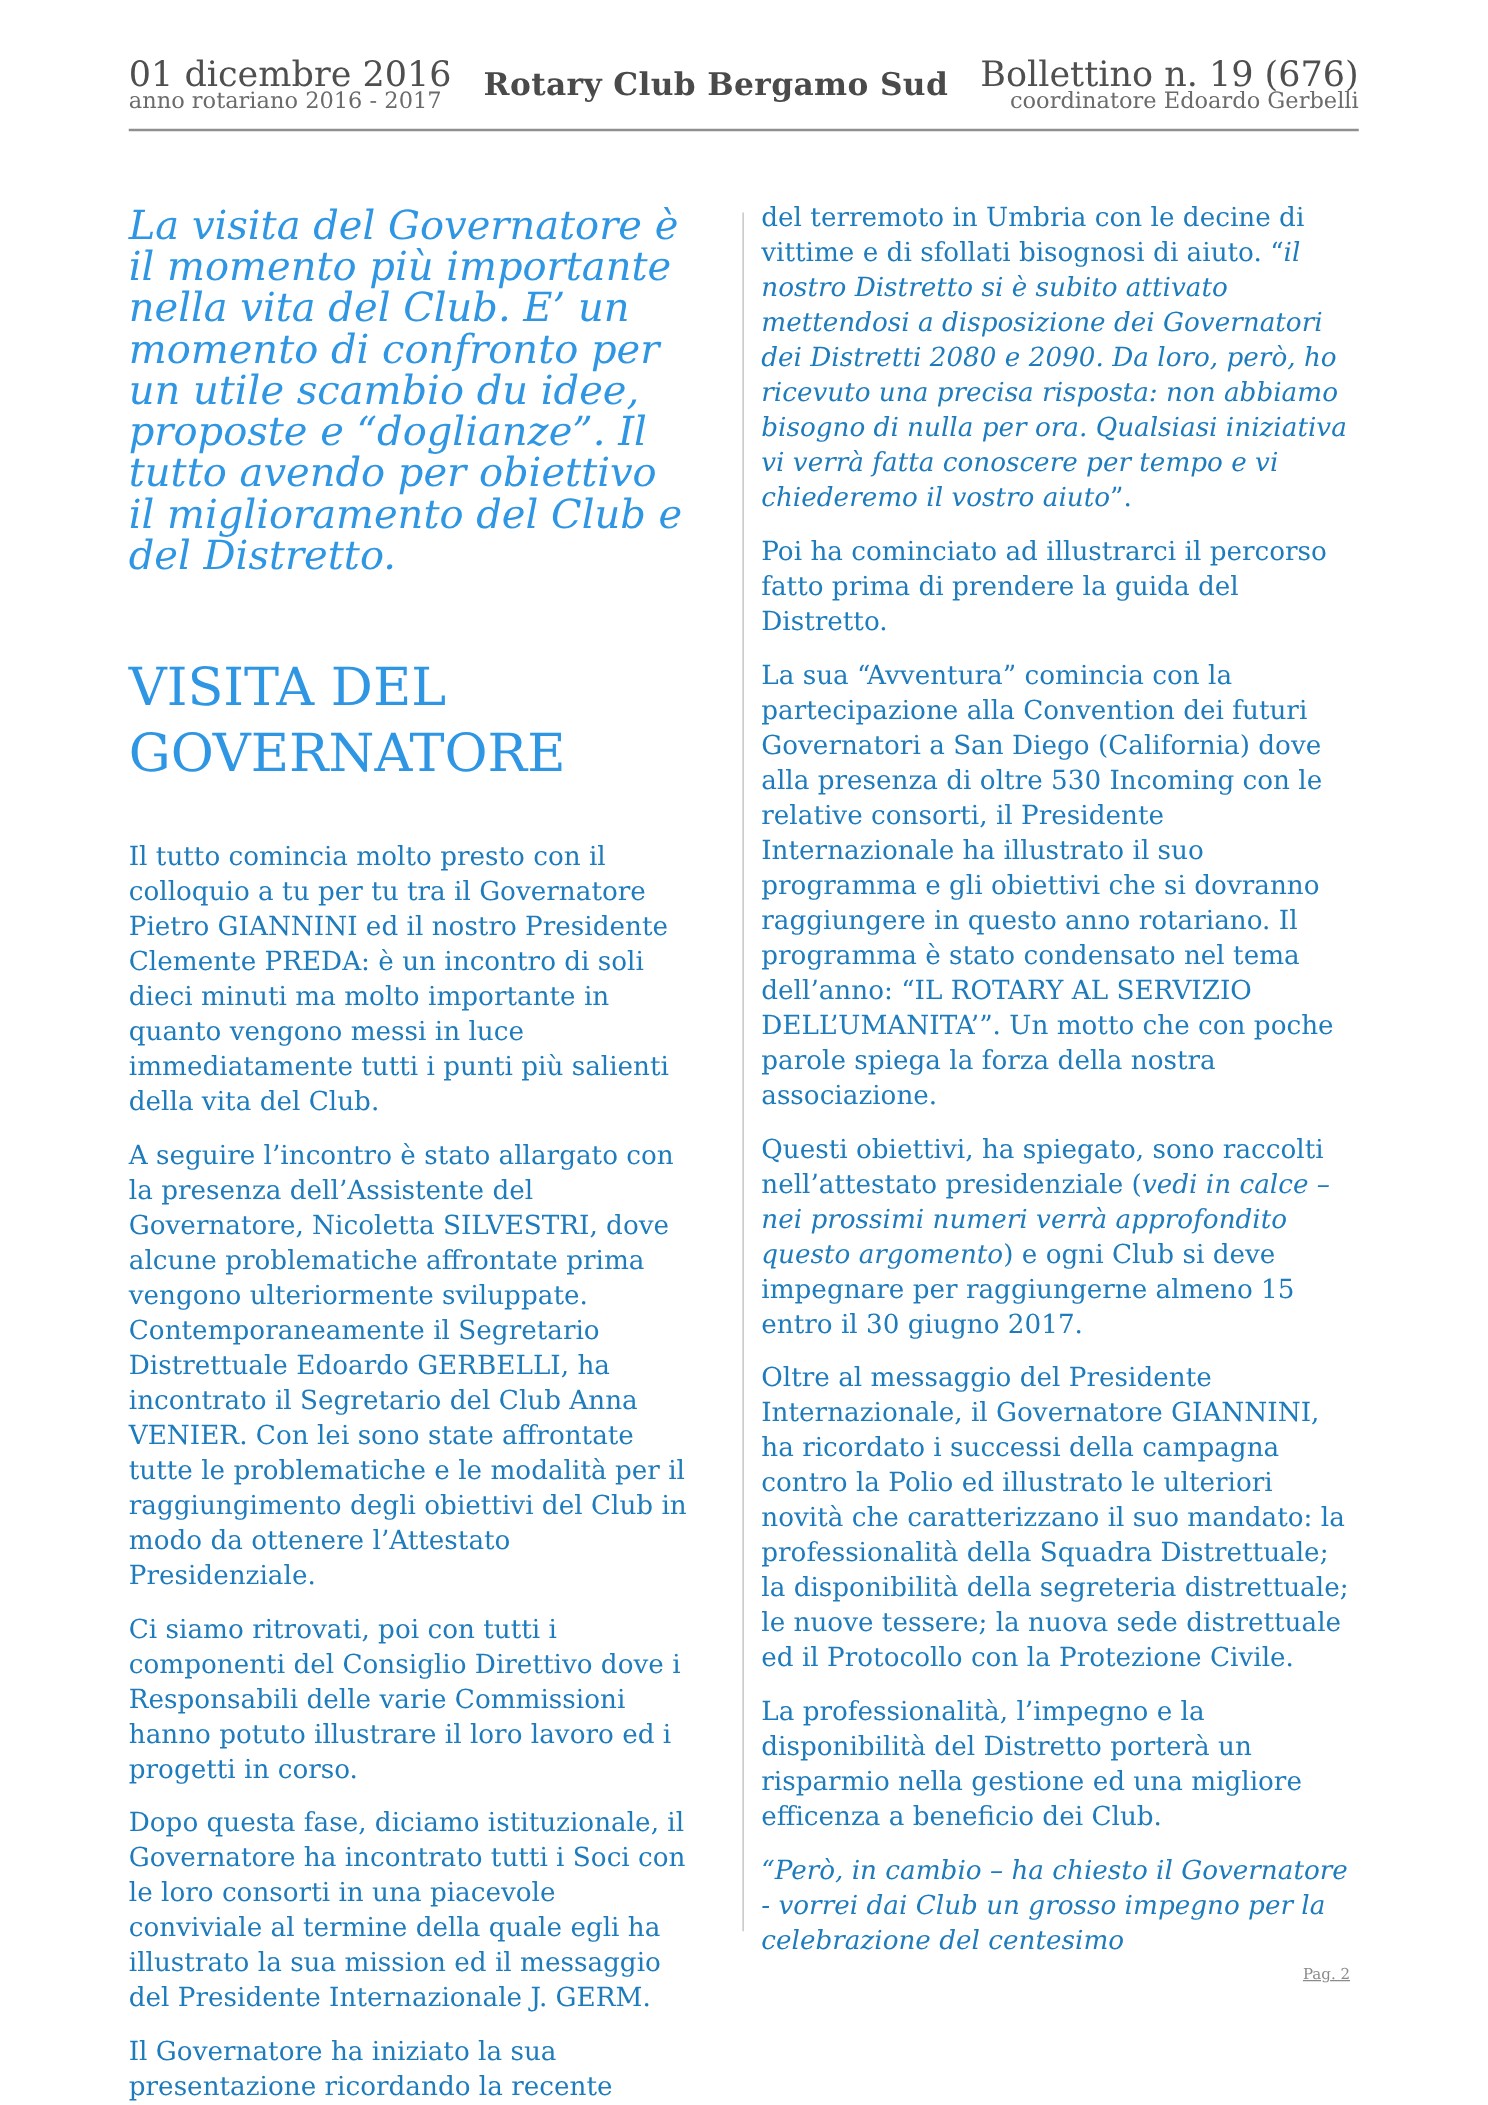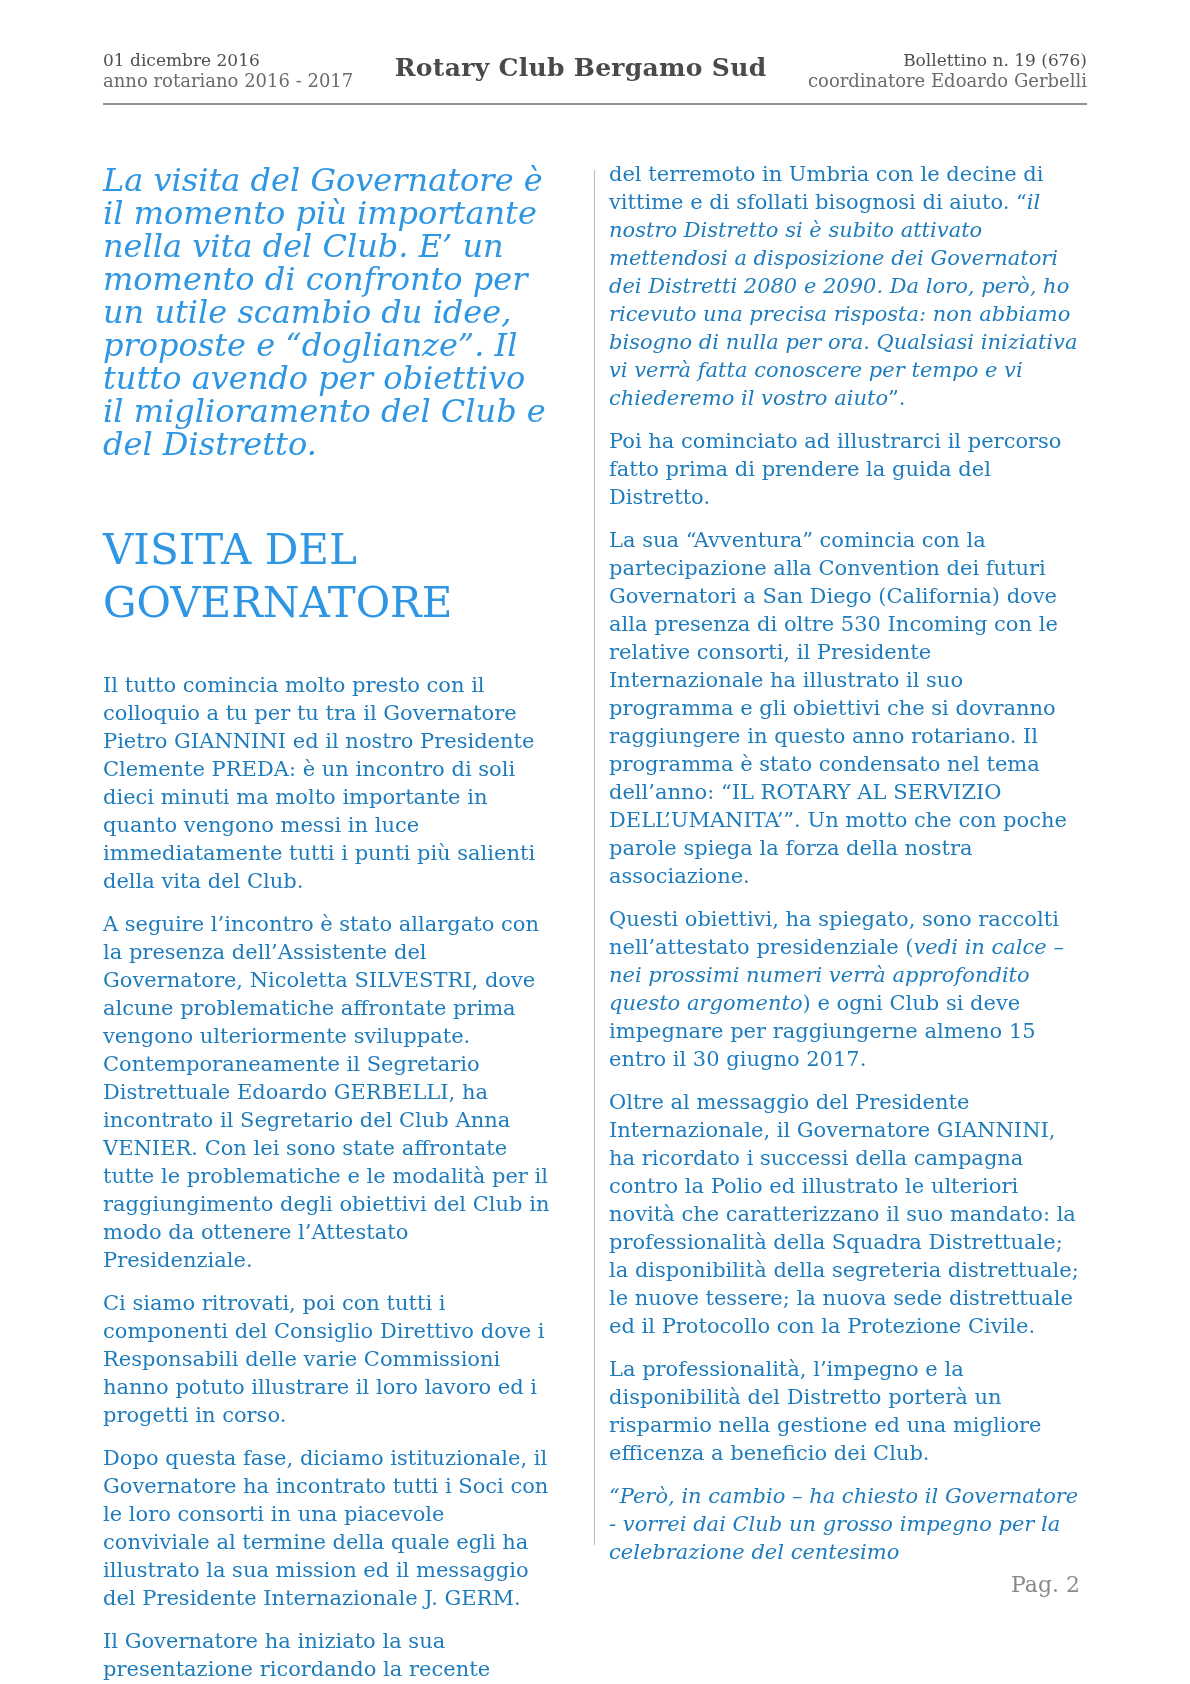--- a/index.html
+++ b/index.html
@@ -21,21 +21,21 @@
     top: 48px;
     left: 103px;
     right: 103px;
     display: flex;
     justify-content: space-between;
     align-items: flex-start;
   }
   .mast-left  { text-align: left; }
   .mast-right { text-align: right; }
   .mast-main {
-    font-size: 17px;
+    font-size: 28px;
     line-height: 24px;
     color: #4f4f4f;
   }
   .mast-sub {
     font-size: 18px;
     line-height: 17px;
     color: #6b6b6b;
   }
   .mast-title {
     font-size: 25px;
@@ -100,22 +100,23 @@
   }
   .col-right .bodytext p:first-child {
     margin-top: 0;
   }
   .bodytext .it { font-style: italic; }
   
   .page-number {
     position: absolute;
     top: 1572px;
     right: 110px;
-    font-size: 22px;
+    font-size: 12px;
     color: #8a8a8a;
+    text-decoration: underline;
   }
 </style>
 </head>
 <body>
 
 <div class="page">
 
   <div class="masthead">
     <div class="mast-left">
       <div class="mast-main">01 dicembre 2016</div>

